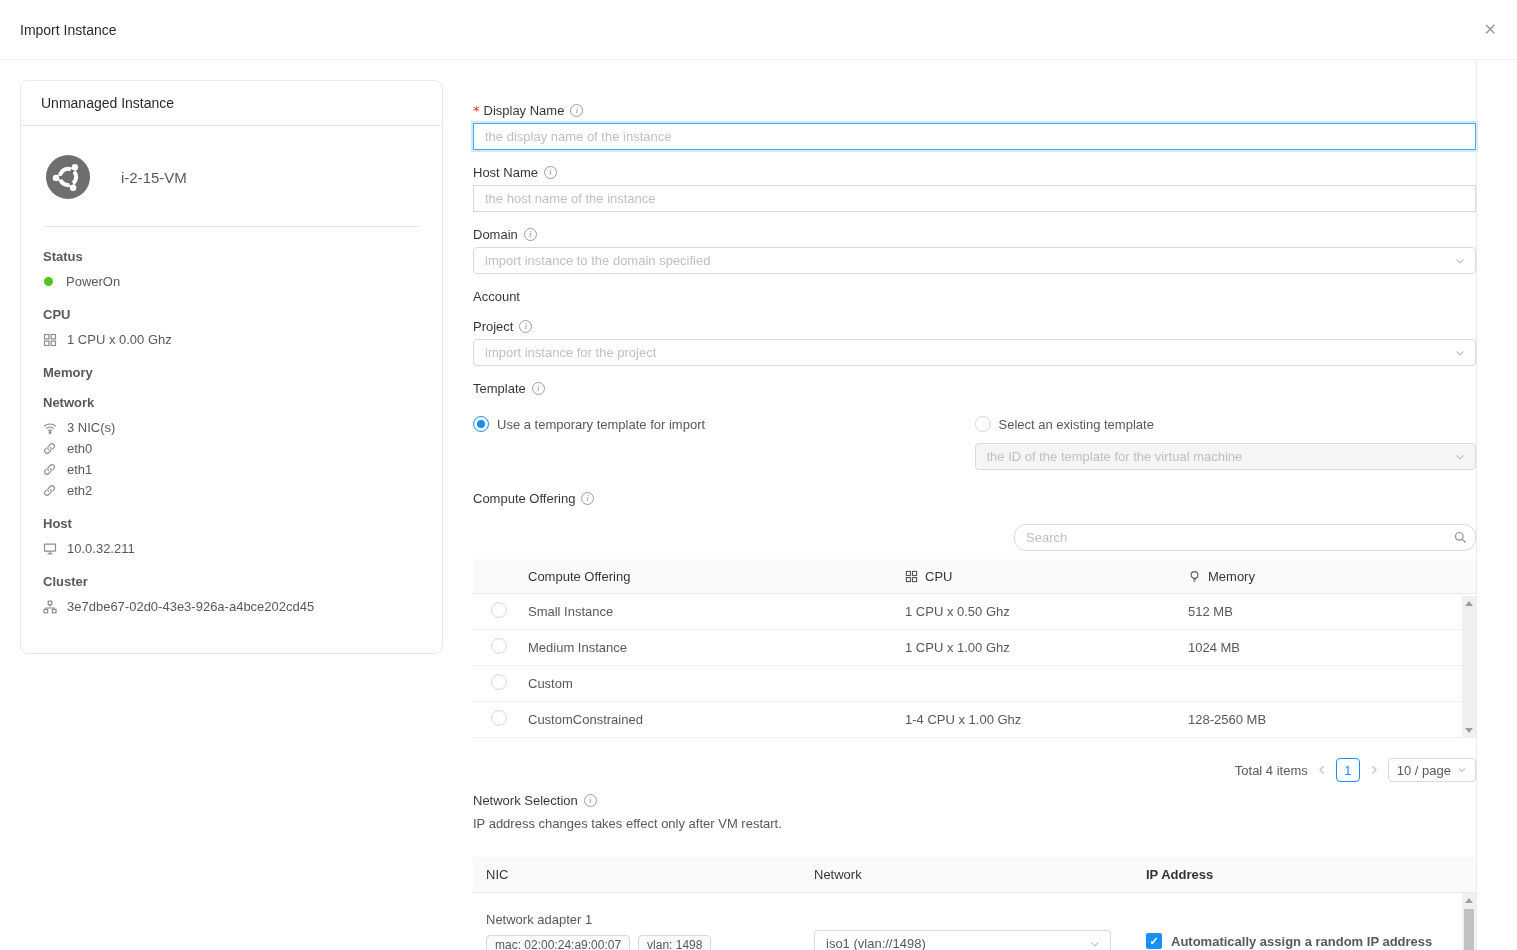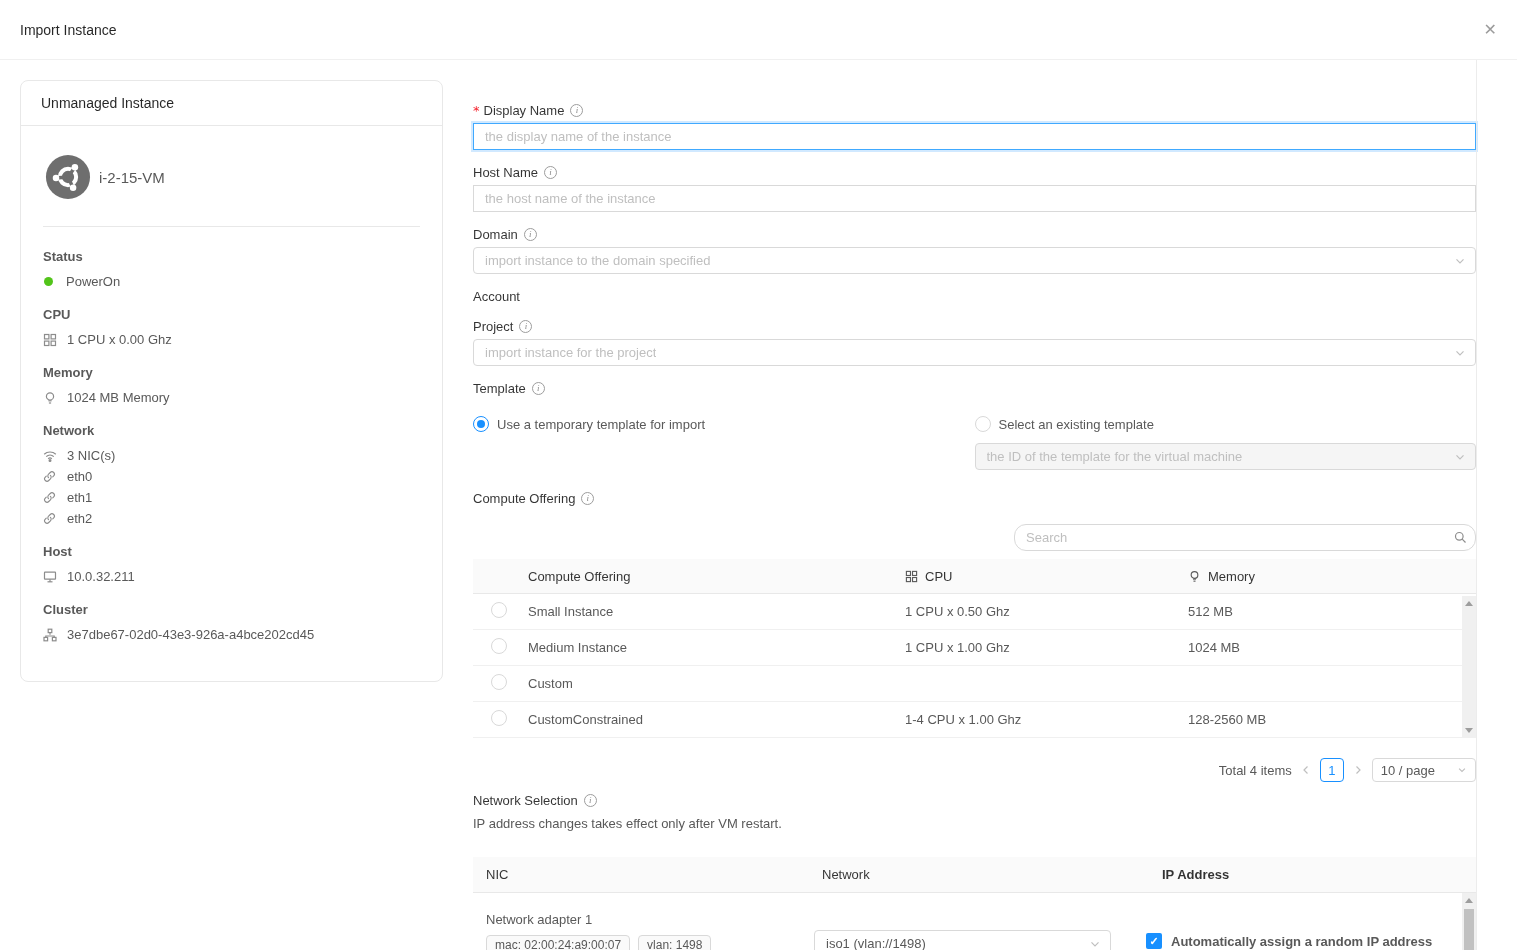--- a/index.html
+++ b/index.html
@@ -11,21 +11,21 @@
     padding:0 20px; border-bottom:1px solid #f0f0f0; }
   .modal-title { font-size:14px; color:rgba(0,0,0,.85); }
   .close-btn { color:#9b9b9b; font-size:16px; cursor:pointer; line-height:1; }
   .modal-body { position:relative; display:flex; align-items:flex-start; padding:20px 20px 0 20px; gap:30px; }
   .right-line { position:absolute; left:1476px; top:0; bottom:-885px; width:1px; background:#ececec; }
 
   
   .card { width:423px; border:1px solid #e8e8e8; border-radius:8px; background:#fff; flex:none; }
   .card-header { padding:14px 20px; border-bottom:1px solid #e8e8e8; font-size:14px; color:rgba(0,0,0,.85); }
   .card-body { padding:24px 22px 36px 22px; }
-  .vm-row { display:flex; align-items:center; gap:8px; margin:4px 0 26px 2px;text-align:center; }
+  .vm-row { display:flex; align-items:center; gap:30px; margin:4px 0 26px 2px;text-align:center; }
   .avatar { width:46px; height:46px; flex:none; }
   .vm-name { font-size:15px; color:#595959; }
   .divider { border-top:1px solid #e8e8e8; margin:0 0 22px 0; }
   .sect { margin-bottom:15px; }
   .sect-label { font-weight:bold; font-size:13px; color:#595959; margin-bottom:7px; }
   .sect-item { display:flex; align-items:center; gap:10px; min-height:21px; color:#595959; }
   .sect-item .ic { width:14px; height:14px; flex:none; display:inline-flex; }
   .status-dot { width:9px; height:9px; border-radius:50%; background:#52c41a; margin:0 3px 0 1px; }
 
   
@@ -82,28 +82,28 @@
   .arr-up { top:5px; border-bottom:5px solid #9d9d9d; }
   .arr-dn { bottom:5px; border-top:5px solid #9d9d9d; }
   .vthumb { position:absolute; left:2px; right:2px; top:16px; bottom:0; background:#c1c1c1; }
 
   
   .pag { display:flex; justify-content:flex-end; align-items:center; gap:8px; margin-top:20px; height:24px; }
   .pg-arrow { display:inline-flex; align-items:center; cursor:pointer; }
   .pg-current { min-width:24px; height:24px; border:1px solid #1890ff; border-radius:4px; color:#1890ff;
     display:inline-flex; align-items:center; justify-content:center; cursor:pointer; background:#fff; }
   .pg-size { height:24px; border:1px solid #d9d9d9; border-radius:4px; display:inline-flex;
-    align-items:center; gap:22px; padding:0 8px; cursor:pointer; background:#fff; color:#595959; }
+    align-items:center; gap:6px; padding:0 8px; cursor:pointer; background:#fff; color:#595959; }
 
   
   .net-label { margin-top:10px; }
   .net-note { margin-top:8px; color:#595959; }
   .ntable { margin-top:26px; }
   .nhead { display:flex; align-items:center; background:#fafafa; height:36px; border-bottom:1px solid #e8e8e8;
-    color:rgba(0,0,0,.80);gap:8px; }
+    color:rgba(0,0,0,.80); }
   .ncol1 { width:341px; padding-left:13px; flex:none; }
   .ncol2 { width:332px; flex:none; }
   .ncol3 { flex:1;font-weight:bold; }
   .nbody { position:relative; height:58px; overflow:hidden; }
   .nrow { display:flex; }
   .adapter-name { padding-top:19px; }
   .tagline { display:flex; gap:8px; margin-top:8px; }
   .tag { border:1px solid #d9d9d9; background:#fafafa; border-radius:4px; font-size:12px;
     color:#595959; padding:2px 8px; white-space:nowrap; }
   .nsel { margin-top:37px; width:297px; }
@@ -164,30 +164,20 @@
               <rect x="1.5" y="8.1" width="4.4" height="4.4"></rect>
                 <rect x="8.1" y="8.1" width="4.4" height="4.4"></rect>
             </svg>
           </span>
           <span>1 CPU x 0.00 Ghz</span>
         </div>
       </div>
 
       <div class="sect">
         <div class="sect-label">Memory</div>
-        <div class="sect-item">
-          <span class="ic">
-            <svg viewBox="0 0 14 14" width="14" height="14" fill="none" stroke="#8c8c8c" stroke-width="1.2">
-              <circle cx="7" cy="5.4" r="3.6"></circle>
-                <line x1="5.4" y1="9.8" x2="8.6" y2="9.8"></line>
-                <line x1="5.9" y1="12" x2="8.1" y2="12"></line>
-            </svg>
-          </span>
-          <span>1024 MB Memory</span>
-        </div>
       </div>
 
       <div class="sect">
         <div class="sect-label">Network</div>
         <div class="sect-item">
           <span class="ic">
             <svg viewBox="0 0 14 14" width="14" height="14" fill="none" stroke="#8c8c8c" stroke-width="1.2">
               <path d="M1.2 5.3 C4.4 2.2 9.6 2.2 12.8 5.3"></path>
                 <path d="M3.2 7.6 C5.4 5.5 8.6 5.5 10.8 7.6"></path>
               <path d="M5.2 9.8 C6.2 8.9 7.8 8.9 8.8 9.8"></path>

